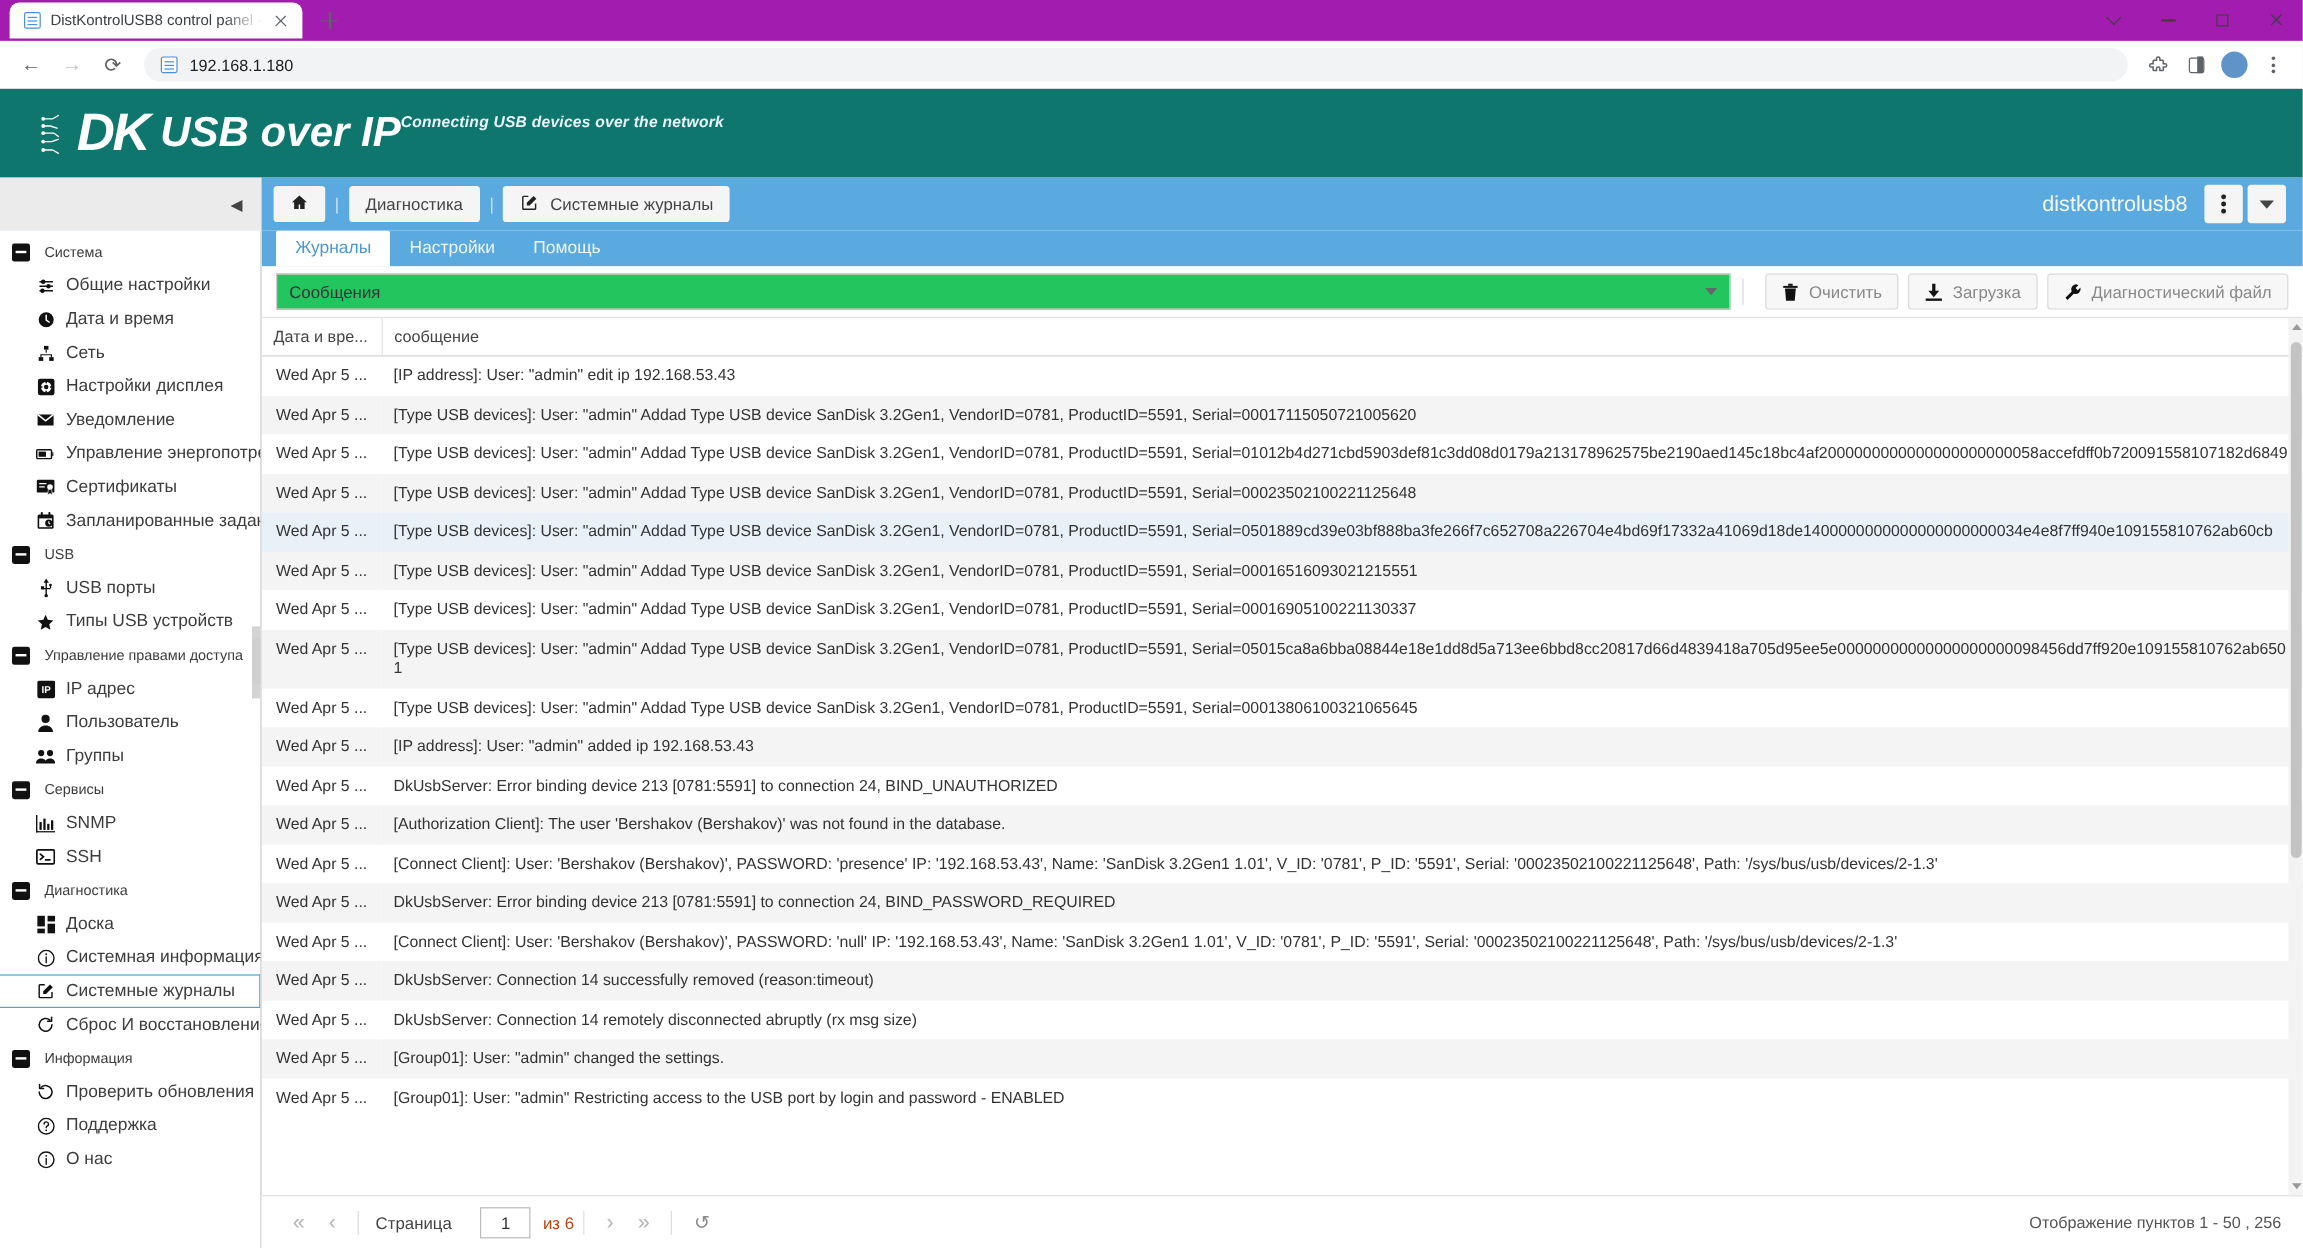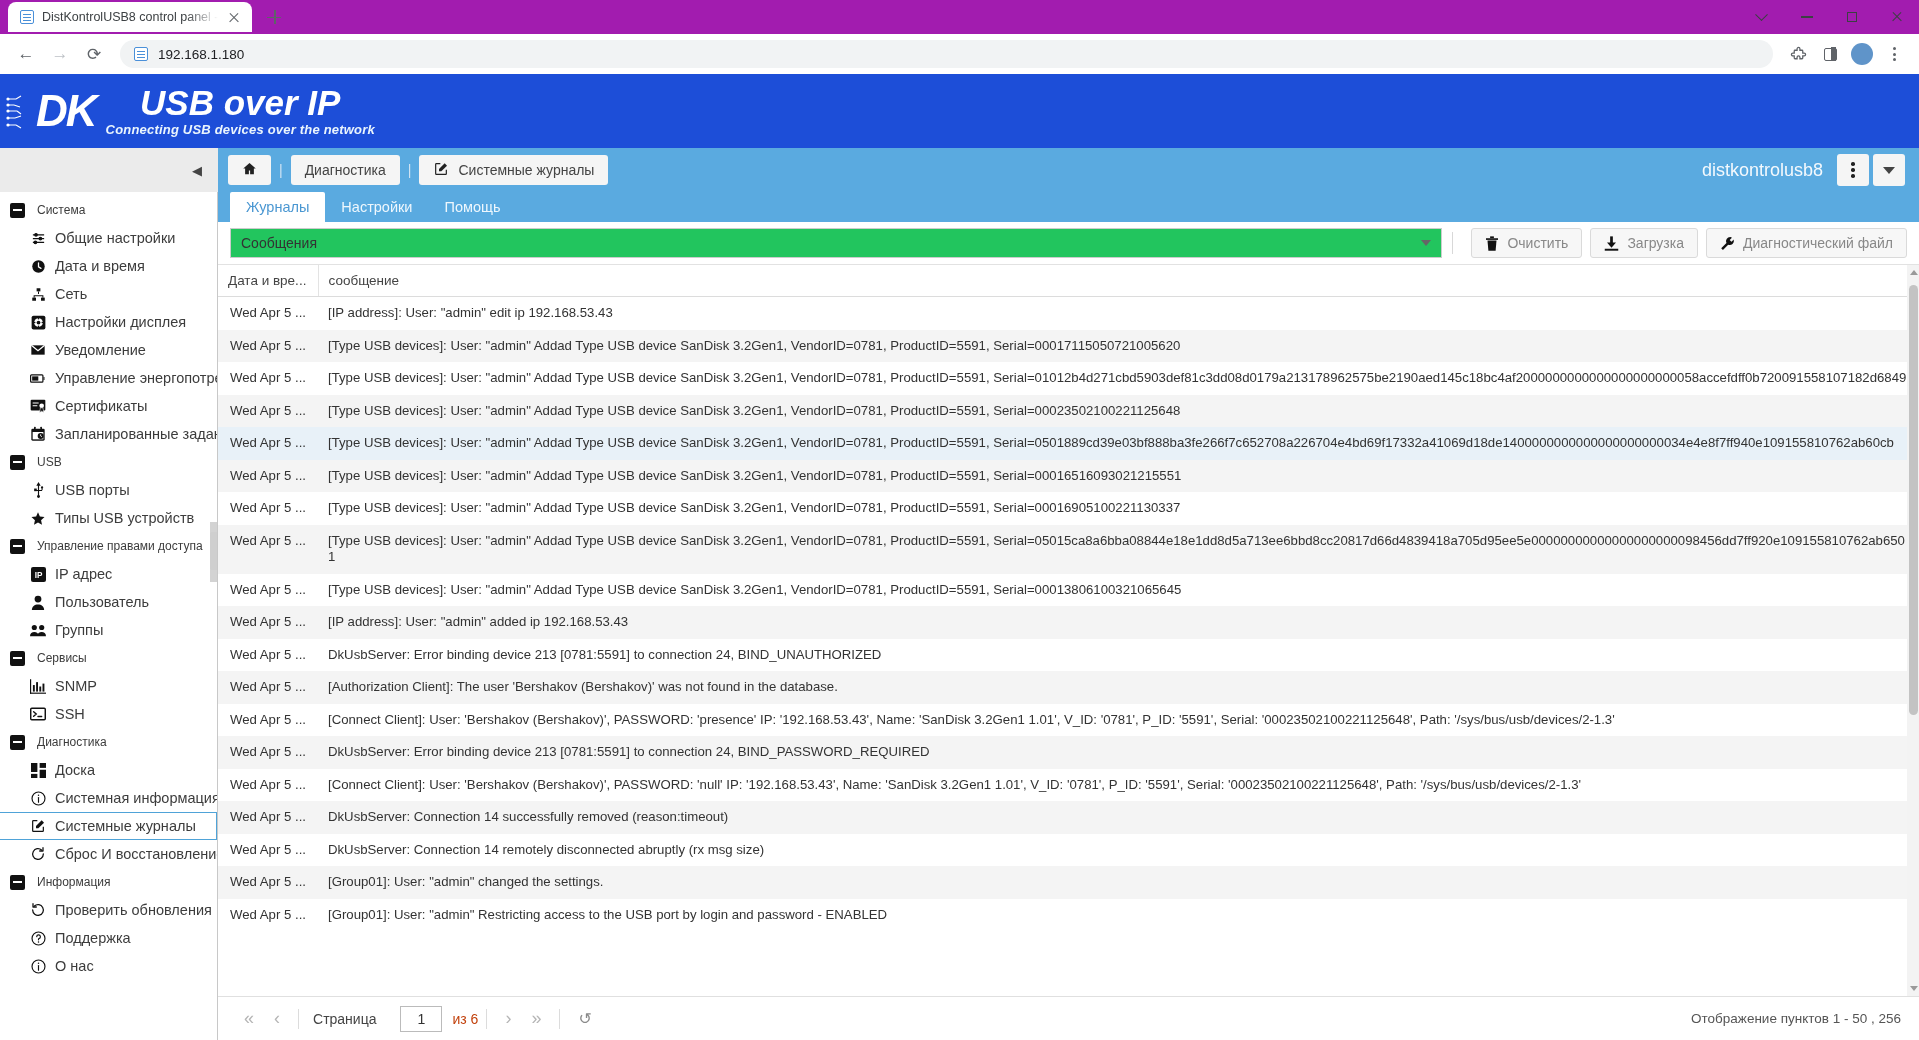--- a/index.html
+++ b/index.html
@@ -101,32 +101,32 @@
     width: 22px; height: 22px; border-radius: 50%; background: #5f94c9;
     display: flex; align-items: center; justify-content: center; color: #fff; font-size: 12px;
   }
   .kebab { display: flex; flex-direction: column; gap: 2.5px; align-items: center; }
   .kebab i { width: 3px; height: 3px; background: #5f6368; border-radius: 50%; display: block; }
 
   
   #app { position: relative; width: 100%; height: calc(1040px - 74px); background: #fff; }
 
   #app-header {
-    height: 74px; background: #1d4ed8;
-    display: flex; align-items: center; padding-left: 6px;
+    height: 74px; background: #0f766e;
+    display: flex; align-items: center; padding-left: 34px;
   }
   .logo-wrap { display: flex; align-items: center; gap: 10px; }
   .dk-mark {
     color: #fff; font-weight: bold; font-style: italic; font-size: 44px; letter-spacing: -2px;
     line-height: 1; position: relative; padding-left: 30px;
   }
   .circuit {
     position: absolute; left: 0; top: 4px; width: 30px; height: 40px;
   }
-  .brand-text { display: flex; flex-direction: column; justify-content: center; align-items: center; }
+  .brand-text { display: flex; flex-direction: row; justify-content: center; }
   .brand-title {
     color: #fff; font-weight: bold; font-style: italic; font-size: 35px; line-height: 1.02;
     letter-spacing: 0px;
   }
   .brand-sub {
     color: #eaf5fd; font-style: italic; font-size: 13px; font-weight: bold; letter-spacing: .2px; margin-top: 1px;
   }
 
   #nav-row {
     height: 44px; background: #5aaae0; display: flex; align-items: center;

